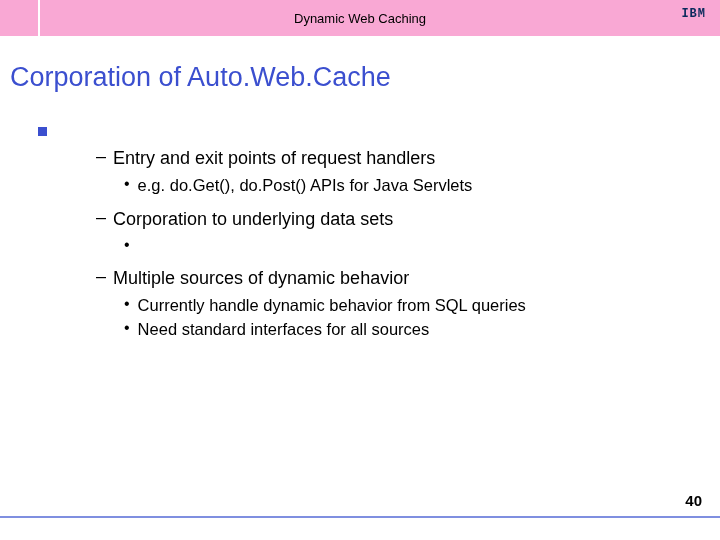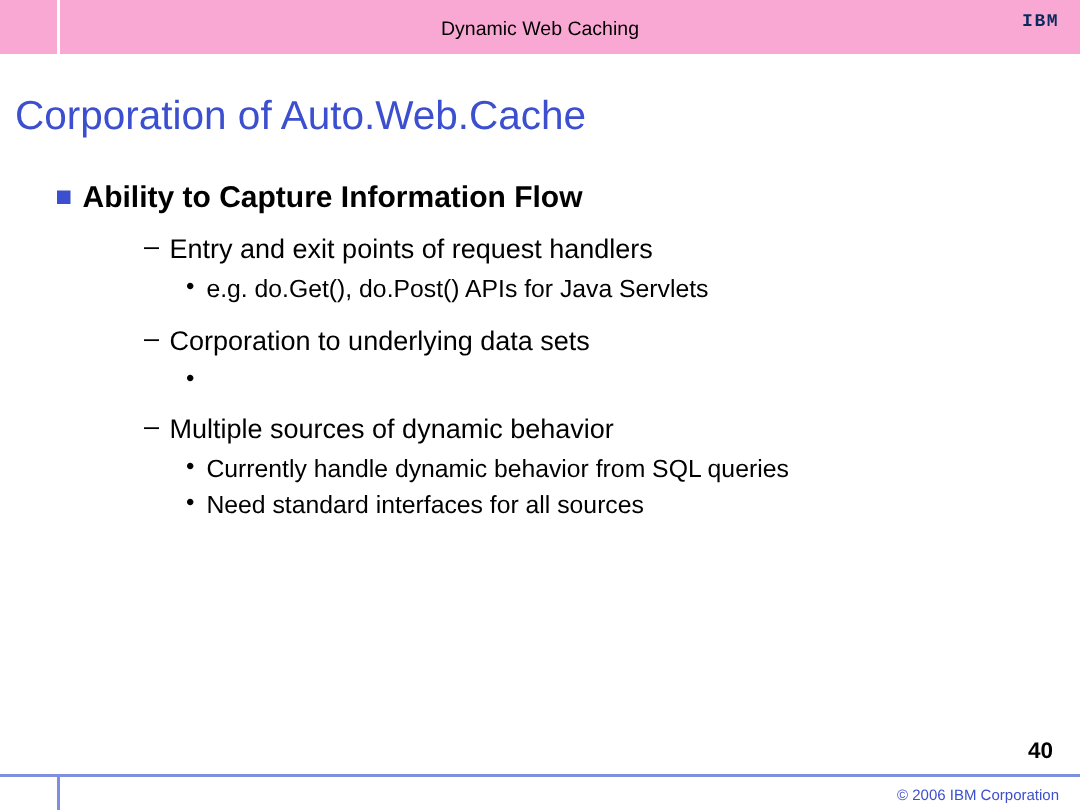--- a/index.html
+++ b/index.html
@@ -68,21 +68,20 @@
       <span class="logo-text">IBM</span>
     </div>
   </div>
 
   <div class="body">
     <div class="slide-title">Corporation of Auto.Web.Cache</div>
 
     <div class="lvl1">
       <div class="lvl1-row">
         <div class="sq"></div>
-        <div class="lvl1-text">Ability to Capture Information Flow</div>
       </div>
 
       <div class="lvl2">
         <div class="lvl2-row">
           <div class="dash">–</div>
           <div class="lvl2-text">Entry and exit points of request handlers</div>
         </div>
       </div>
       <div class="lvl3">
         <div class="lvl3-row">
@@ -119,19 +118,15 @@
           <div class="lvl3-text">Need standard interfaces for all sources</div>
         </div>
       </div>
 
     </div>
   </div>
 
   <div class="footer">
     <div class="page-num">40</div>
     <div class="footer-line"></div>
-    <div class="footer-bar">
-      <div class="footer-rule-left"></div>
-      <div class="copyright">© 2006 IBM Corporation</div>
-    </div>
   </div>
 
 </div>
 
 </body></html>

